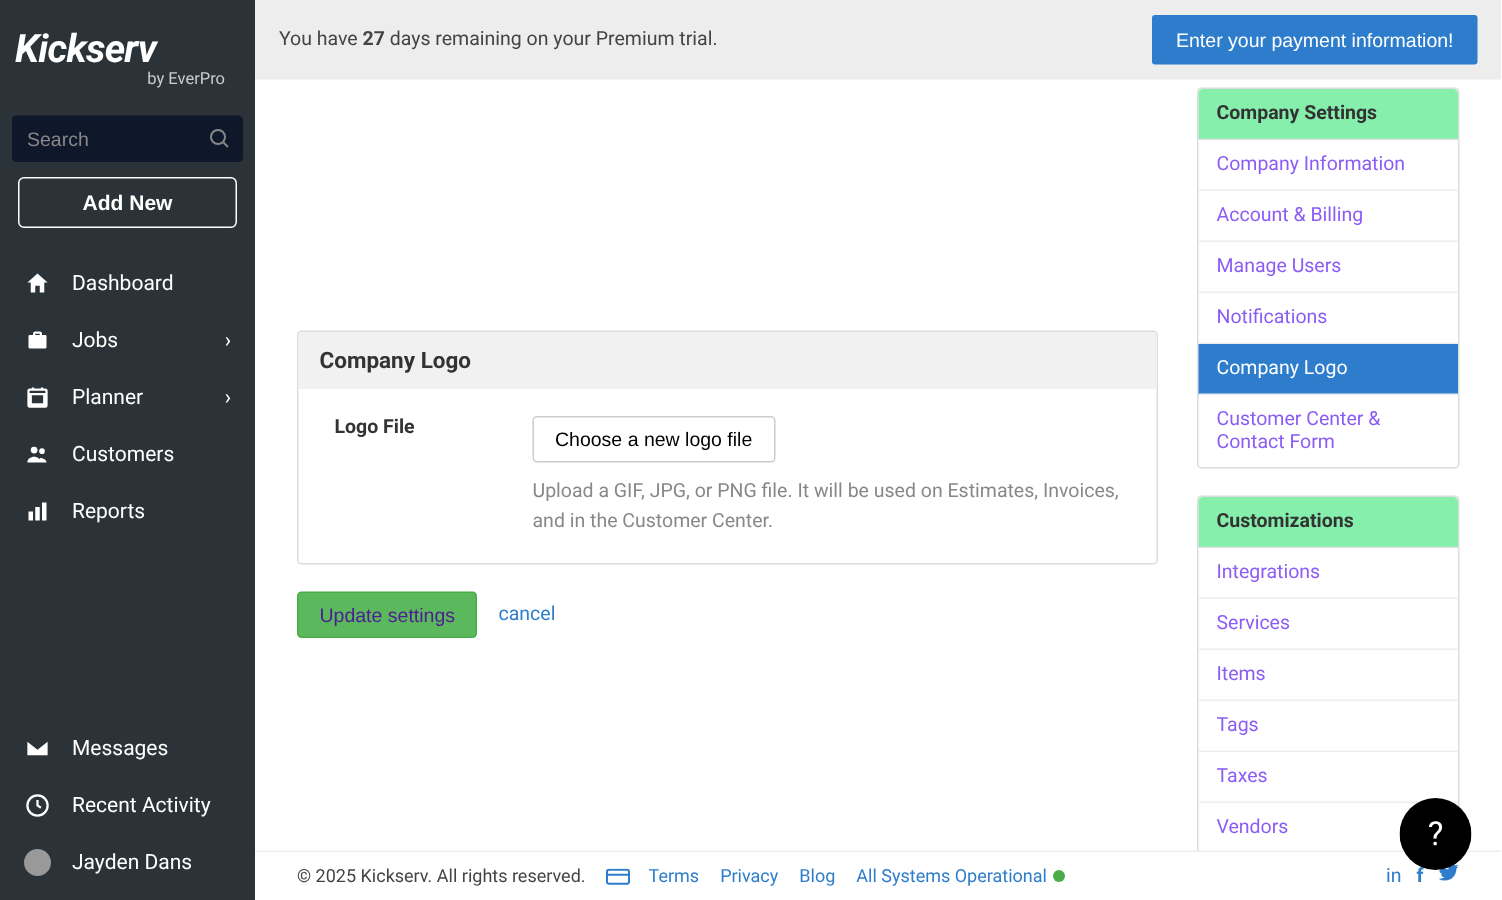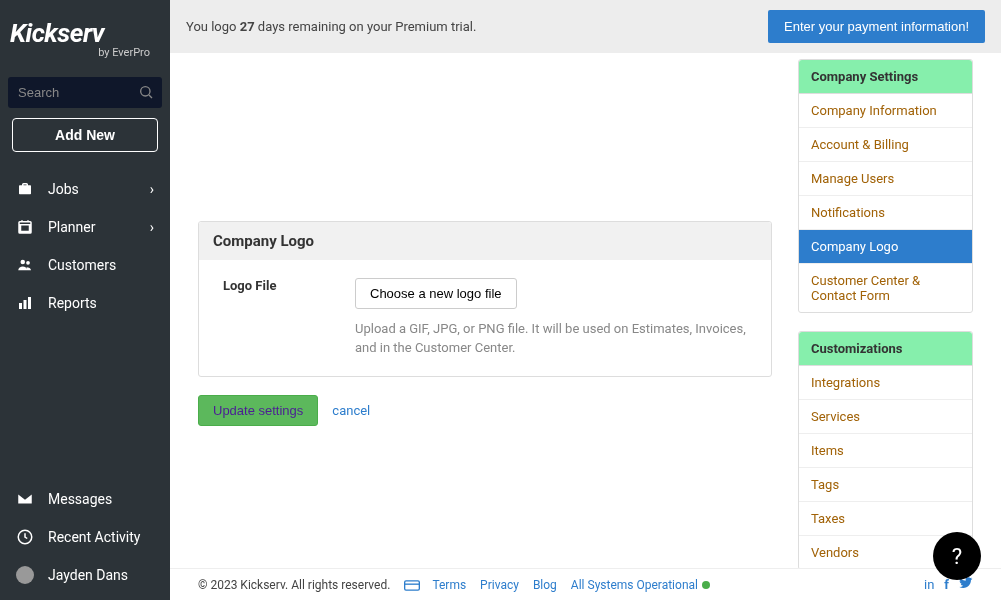--- a/index.html
+++ b/index.html
@@ -49,21 +49,21 @@
     .form-field { flex: 1; }
     .file-btn { background: #fff; border: 1px solid #ccc; border-radius: 3px; padding: 7px 14px; font-size: 13px; cursor: pointer; }
     .file-help { color: #888; font-size: 13px; line-height: 1.5; margin-top: 10px; }
     
     .actions-row { display: flex; gap: 14px; align-items: center; margin-top: 18px; }
     .update-btn { background: #5cb85c; color: #4c1d95; border: 1px solid #4aad4a; border-radius: 3px; padding: 7px 14px; font-size: 13px; cursor: pointer; }
     .cancel-link { color: #2d7dcc; font-size: 13px; cursor: pointer; }
     
     .sub-nav { list-style: none; border: 1px solid #ddd; border-radius: 3px; margin-bottom: 18px; }
     .sub-nav-header { background: #86efac; padding: 9px 12px; font-weight: 700; font-size: 13px; border-radius: 3px 3px 0 0; border-bottom: 1px solid #ddd; }
-    .sub-nav-item { padding: 9px 12px; border-bottom: 1px solid #eee; font-size: 13px; cursor: pointer; color: #a16207; }
+    .sub-nav-item { padding: 9px 12px; border-bottom: 1px solid #eee; font-size: 13px; cursor: pointer; color: #8b5cf6; }
     .sub-nav-item:last-child { border-bottom: none; }
     .sub-nav-item.active { background: #2d7dcc; color: #fff; }
     
     .footer { display: flex; align-items: center; padding: 8px 28px; font-size: 12px; color: #444; border-top: 1px solid #eee; gap: 14px; }
     .footer a { color: #2d7dcc; cursor: pointer; }
     .footer-icon { color: #2d7dcc; width: 14px; height: 10px; display: inline-block; }
     .status-dot { width: 8px; height: 8px; background: #4aad4a; border-radius: 50%; display: inline-block; margin-left: 4px; }
     .social { margin-left: auto; display: flex; gap: 10px; align-items: flex-end; }
     .social-icon { color: #2d7dcc; cursor: pointer; font-size: 13px; }
     
@@ -84,20 +84,28 @@
         <svg width="16" height="16" viewBox="0 0 24 24" fill="none" stroke="#888" stroke-width="2">
             <circle cx="11" cy="11" r="7"></circle>
             <line x1="21" y1="21" x2="16.5" y2="16.5"></line>
           </svg>
       </span>
     </div>
     <div class="add-new-wrap">
       <button class="add-new-btn">Add New</button>
     </div>
     <ul class="nav-list">
+      <li class="nav-item">
+        <span class="nav-icon">
+            <svg viewBox="0 0 24 24" width="18" height="18">
+              <path d="M12 3l9 8h-3v9h-4v-6h-4v6H6v-9H3z"></path>
+            </svg>
+          </span>
+        <span>Dashboard</span>
+      </li>
       <li class="nav-item">
         <span class="nav-icon">
             <svg viewBox="0 0 24 24" width="18" height="18">
               <path d="M10 4h4a2 2 0 012 2v1h3a1 1 0 011 1v10a1 1 0 01-1 1H5a1 1 0 01-1-1V8a1 1 0 011-1h3V6a2 2 0 012-2zm0 3h4V6h-4v1z"></path>
             </svg>
           </span>
         <span>Jobs</span>
         <span class="nav-chevron">›</span>
       </li>
       <li class="nav-item">
@@ -153,21 +161,21 @@
           <span class="avatar"></span>
           <span>Jayden Dans</span>
         </li>
       </ul>
     </div>
   </aside>
 
   <main class="main">
     <div class="trial-bar">
       <span>
-        <span>You logo </span><strong>27</strong><span> days remaining on your Premium trial.</span>
+        <span>You have </span><strong>27</strong><span> days remaining on your Premium trial.</span>
       </span>
       <button class="payment-btn">Enter your payment information!</button>
     </div>
 
     <div class="content-area">
       <div class="main-col">
         <div class="card">
           <div class="card-header">Company Logo</div>
           <div class="card-body">
             <div class="form-row">
@@ -201,21 +209,21 @@
           <li class="sub-nav-item">Services</li>
           <li class="sub-nav-item">Items</li>
           <li class="sub-nav-item">Tags</li>
           <li class="sub-nav-item">Taxes</li>
           <li class="sub-nav-item">Vendors</li>
         </ul>
       </div>
     </div>
 
     <div class="footer">
-      <span>© 2023 Kickserv. All rights reserved.</span>
+      <span>© 2025 Kickserv. All rights reserved.</span>
       <span class="footer-icon">
         <svg width="16" height="11" viewBox="0 0 24 16" fill="none" stroke="#2d7dcc" stroke-width="2">
             <rect x="1" y="1" width="22" height="14" rx="2"></rect>
             <line x1="1" y1="6" x2="23" y2="6"></line>
           </svg>
       </span>
       <a>Terms</a>
       <a>Privacy</a>
       <a>Blog</a>
       <a><span>All Systems Operational</span><span class="status-dot"></span></a>

